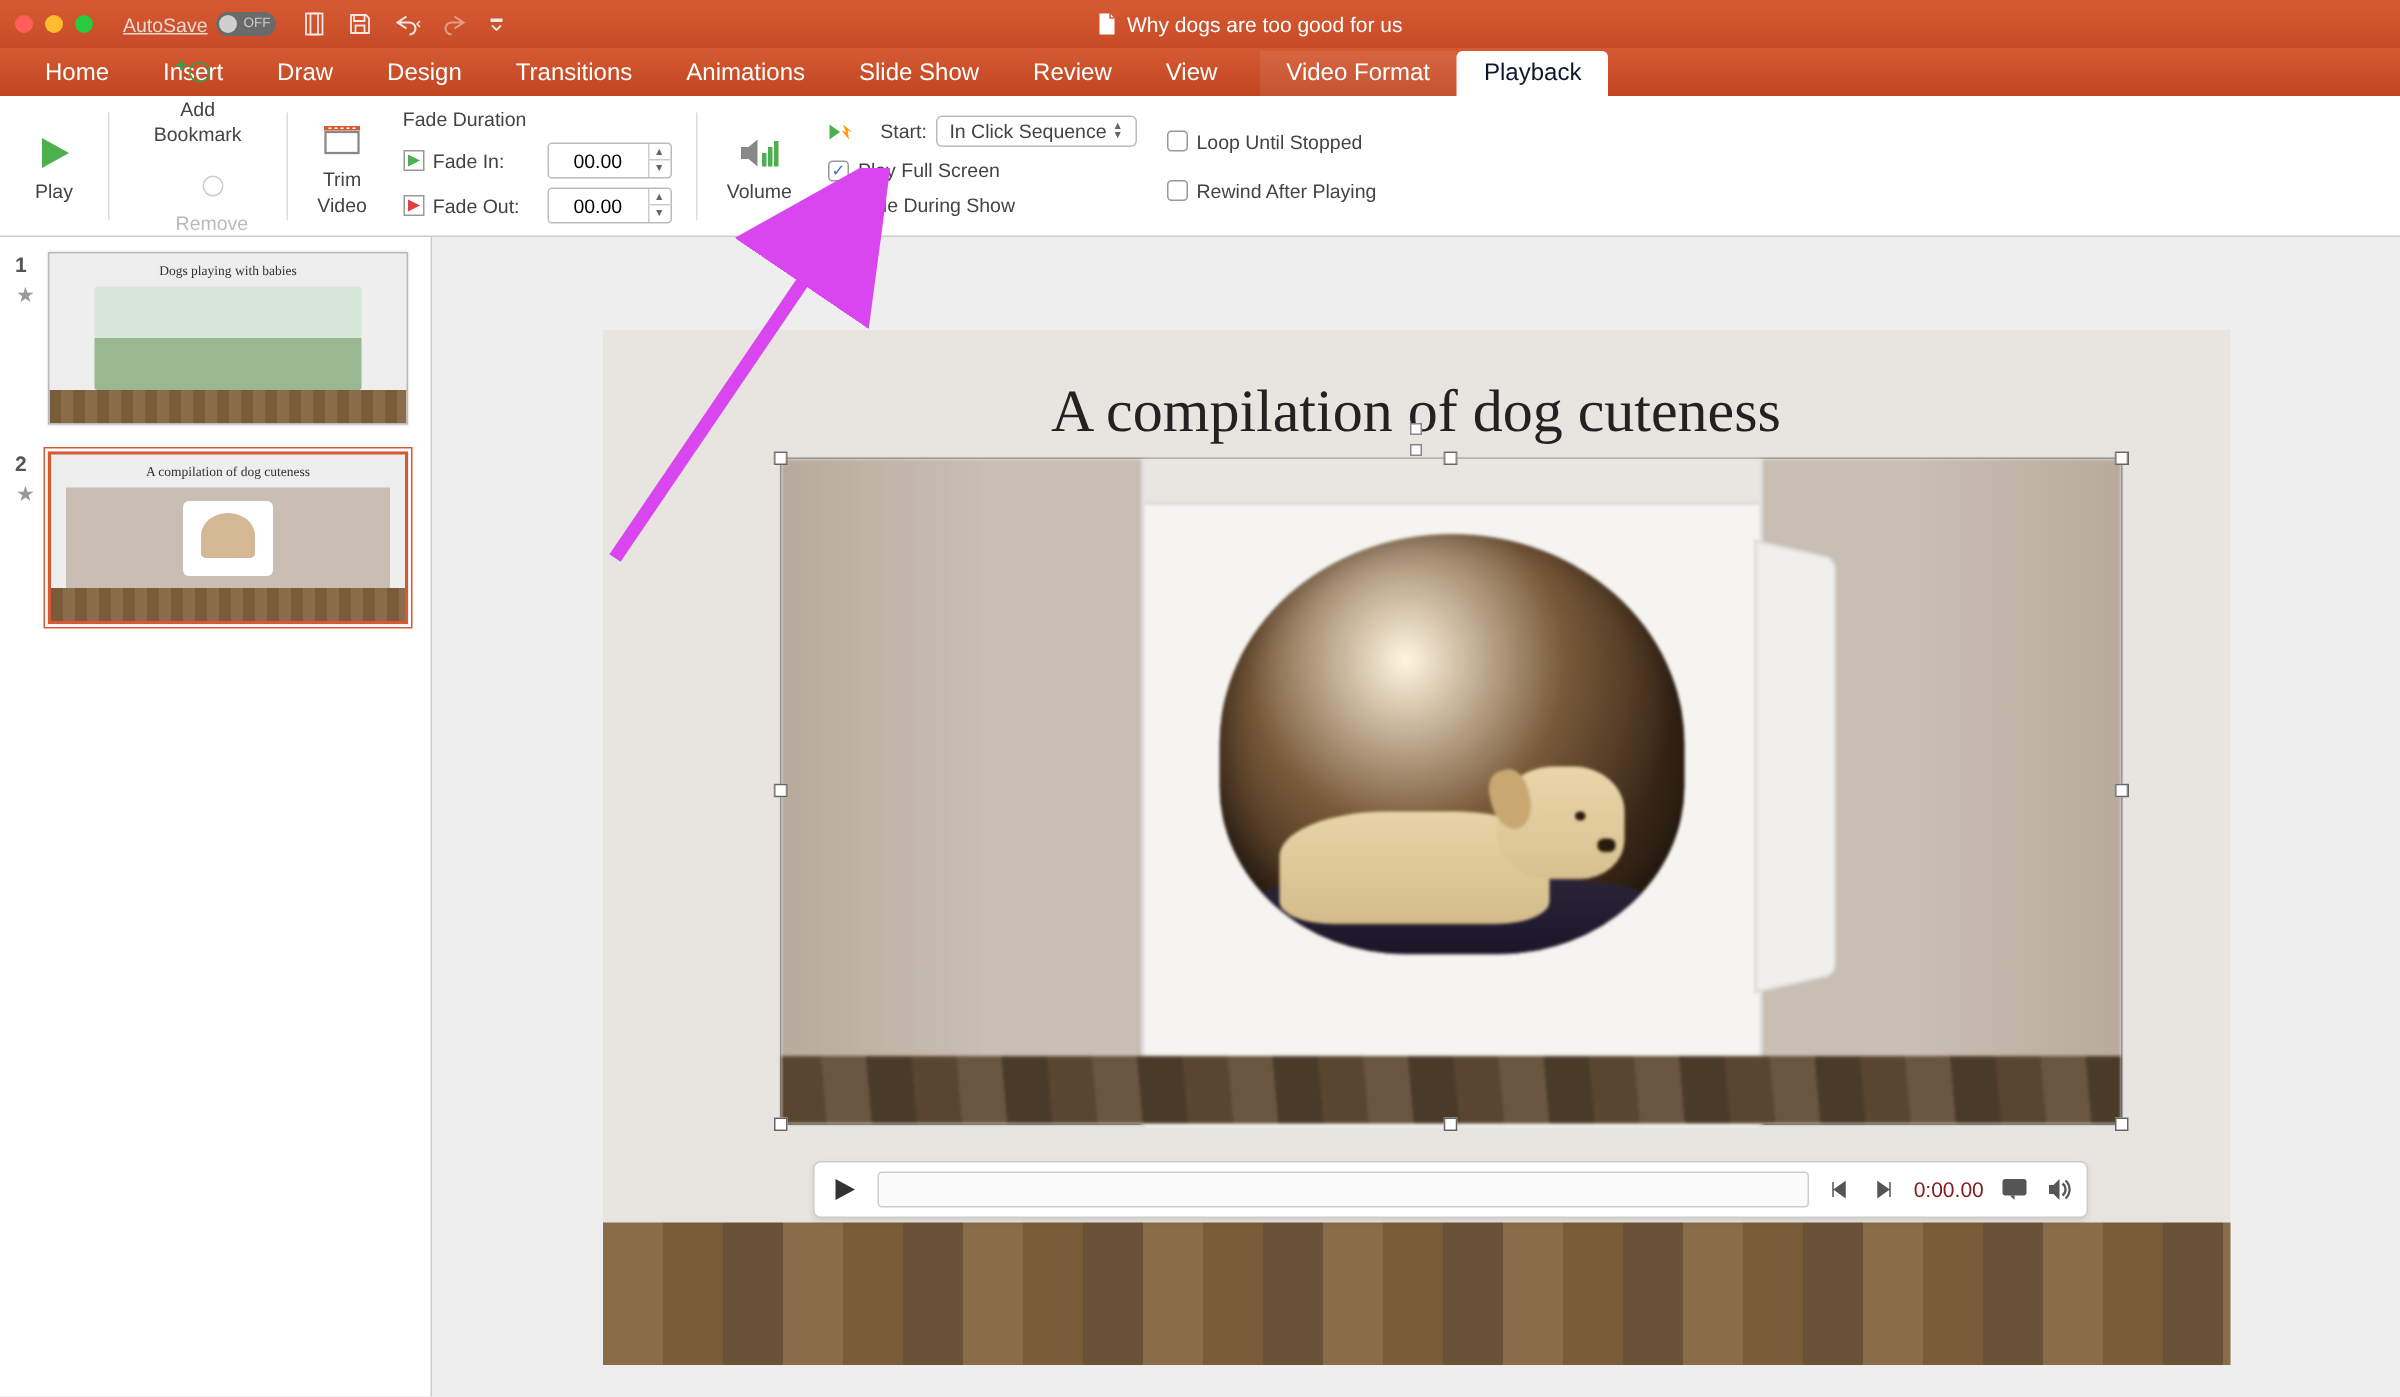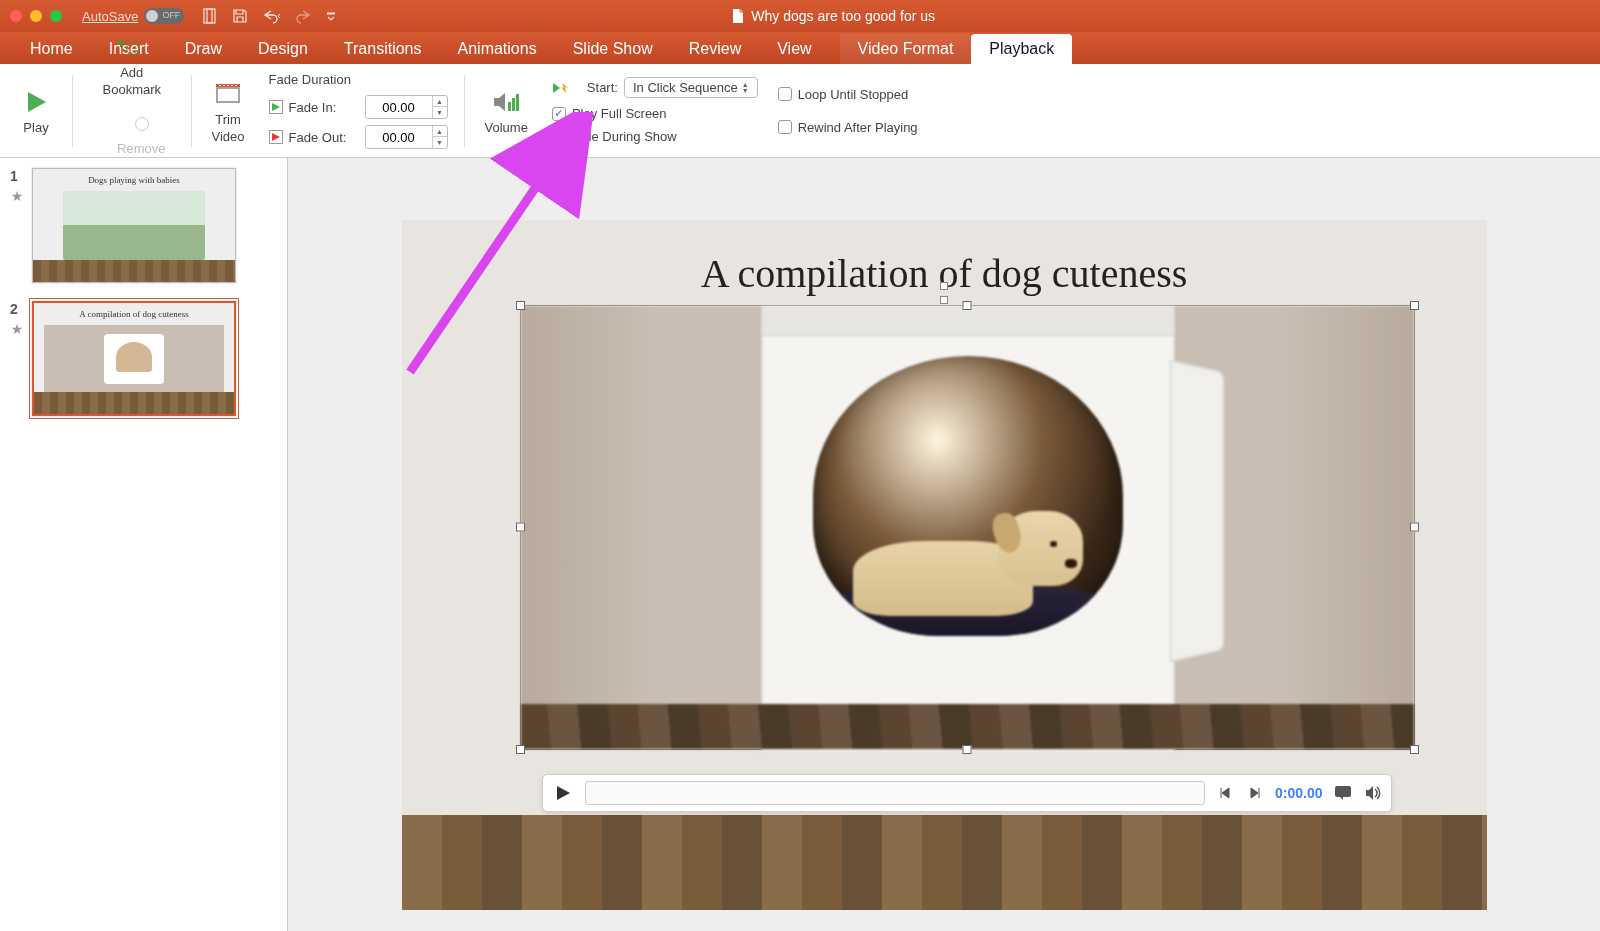--- a/index.html
+++ b/index.html
@@ -55,21 +55,21 @@
     .select-box { border: 1px solid #bbb; border-radius: 4px; padding: 2px 8px; font-size: 13px; background: #fff; display: flex; align-items: center; gap: 4px; min-width: 130px; justify-content: space-between; }
     .select-arrows { display: flex; flex-direction: column; font-size: 7px; line-height: 6px; color: #666; }
     .chk { width: 14px; height: 14px; border: 1px solid #999; border-radius: 3px; display: inline-flex; align-items: center; justify-content: center; background: #fff; font-size: 11px; color: #3a6cc8; }
     
     .workspace { display: flex; height: calc(100% - 158px); }
     .slide-panel { width: 288px; background: #fff; border-right: 1px solid #ccc; padding: 10px; overflow-y: auto; }
     .thumb-row { display: flex; gap: 8px; margin-bottom: 18px; }
     .thumb-num { font-size: 14px; color: #555; font-weight: 600; width: 14px; }
     .thumb-star { font-size: 14px; color: #999; margin-top: 4px; }
     .thumb-col { display:flex; flex-direction:column; align-items:center; }
-    .thumb { width: 204px; height: 115px; border: 1px solid #bbb; box-shadow: 0 0 2px rgba(0,0,0,0.2); background: #eee; position: relative; overflow: hidden; }
+    .thumb { width: 240px; height: 115px; border: 1px solid #bbb; box-shadow: 0 0 2px rgba(0,0,0,0.2); background: #eee; position: relative; overflow: hidden; }
     .thumb.selected { border: 2px solid #d65a31; outline: 1px solid #d65a31; outline-offset: 2px; }
     .thumb-title { position: absolute; top: 6px; width: 100%; text-align: center; font-size: 9px; color: #333; font-family: Georgia, serif; }
     .thumb-floor { position:absolute; bottom:0; left:0; right:0; height:22px; background: repeating-linear-gradient(90deg,#7a5c3a,#7a5c3a 8px,#8a6c4a 8px,#8a6c4a 16px); }
     .thumb1-img { position:absolute; top:22px; left:30px; right:30px; bottom:22px; background: linear-gradient(#d8e8d8 50%,#9ab890 50%); border-radius:2px; }
     .thumb2-img { position:absolute; top:22px; left:10px; right:10px; bottom:22px; background:#c9beb3; display:flex; align-items:center; justify-content:center; }
     .thumb2-dryer { width:60px; height:50px; background:#fff; border-radius:4px; position:relative; }
     .thumb2-dryer::after { content:''; position:absolute; top:8px; left:12px; width:36px; height:30px; border-radius:50% 50% 10% 10%; background:#d4b896; }
     
     .editor { flex: 1; background: #eee; display: flex; align-items: center; justify-content: center; position: relative; overflow: hidden; }
     .slide-canvas { width: 1085px; height: 690px; background: #e8e4df; position: relative; margin-top: 40px; }
@@ -95,21 +95,21 @@
     .blanket { position:absolute; bottom:0; left:20px; width:270px; height:50px; background: linear-gradient(#2a2438,#1a1628); border-radius: 30% 30% 10% 10%; }
     .floor { position:absolute; bottom:0; left:0; right:0; height:45px; background: repeating-linear-gradient(85deg,#5a4530,#5a4530 30px,#6a5540 30px,#6a5540 60px,#4a3a28 60px,#4a3a28 90px); }
     
     .canvas-floor { position:absolute; bottom:0; left:0; right:0; height:95px; background: repeating-linear-gradient(90deg,#8a6c4a 0,#8a6c4a 40px,#7a5c3a 40px,#7a5c3a 80px,#6a5238 80px,#6a5238 120px); }
     
     .player-bar { position: absolute; bottom: 98px; left: 140px; width: 850px; height: 38px; background: #fff; border: 1px solid #ccc; border-radius: 5px; display: flex; align-items: center; padding: 0 8px; gap: 10px; box-shadow: 0 2px 4px rgba(0,0,0,0.1); }
     .play-btn { width: 24px; height: 24px; display: flex; align-items: center; justify-content: center; cursor: pointer; }
     .progress { flex: 1; height: 24px; border: 1px solid #ccc; border-radius: 3px; background: #fafafa; }
     .pb-controls { display: flex; gap: 10px; align-items: center; }
     .pb-btn { width: 20px; height: 20px; display: flex; align-items: center; justify-content: center; color: #555; cursor: pointer; }
-    .pb-time { font-size: 14px; color: #3b82f6; font-weight: 700; }
+    .pb-time { font-size: 14px; color: #7f1d1d; font-weight: 400; }
     
     .annotation-arrow { position: absolute; top: 112px; left: 400px; width: 200px; height: 270px; pointer-events: none; z-index: 100; }
   </style>
 </head>
 <body>
 
 <div class="title-bar">
   <div class="window-controls">
     <div class="wc close"></div>
     <div class="wc min"></div>

